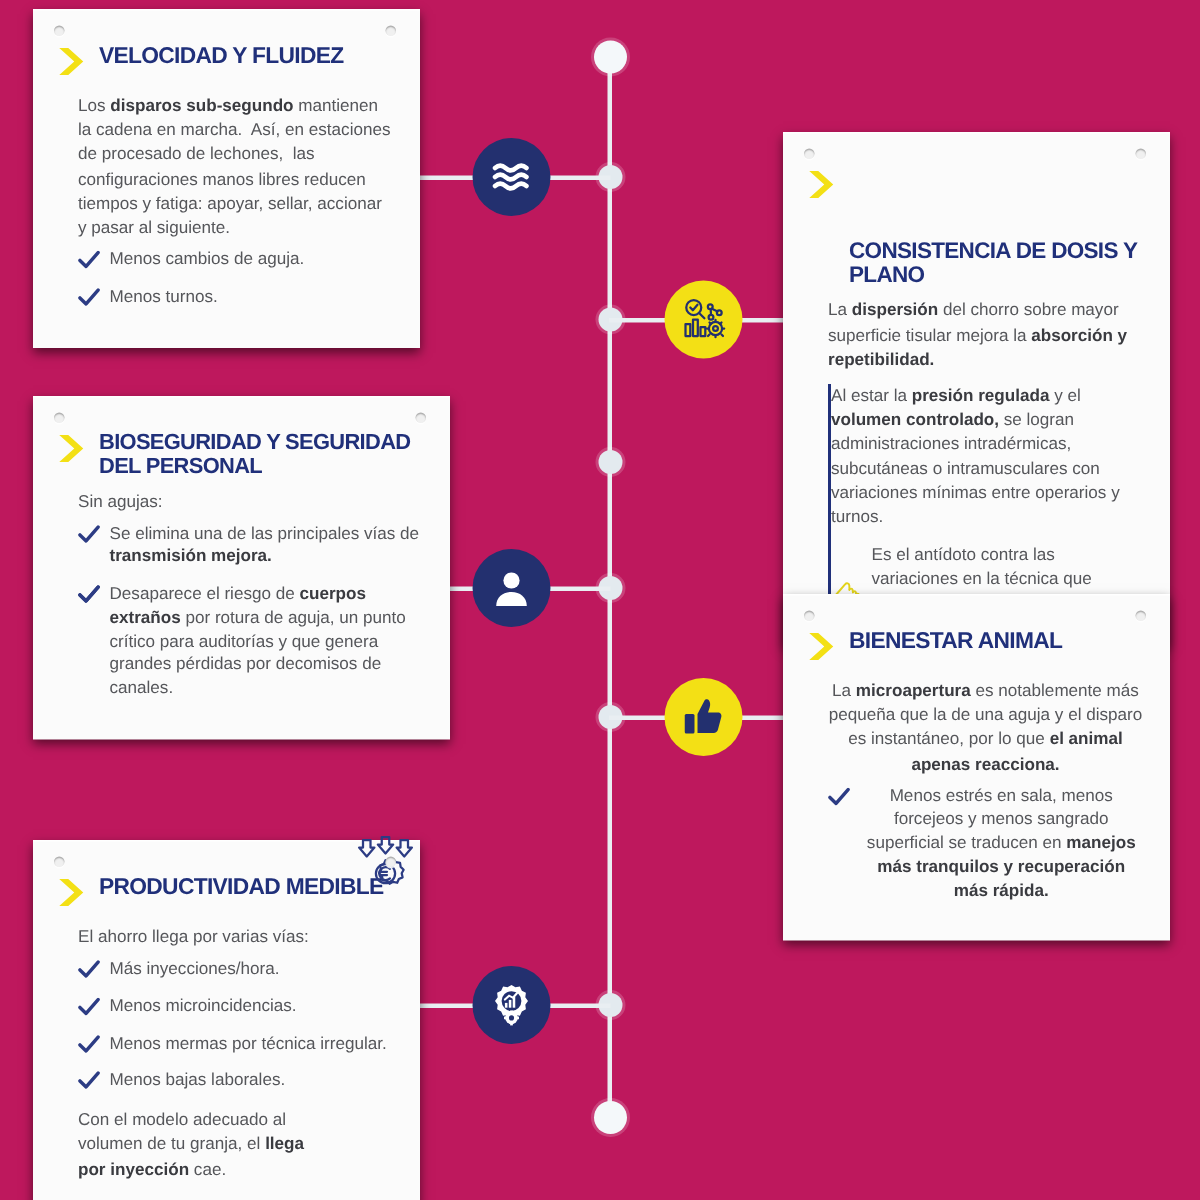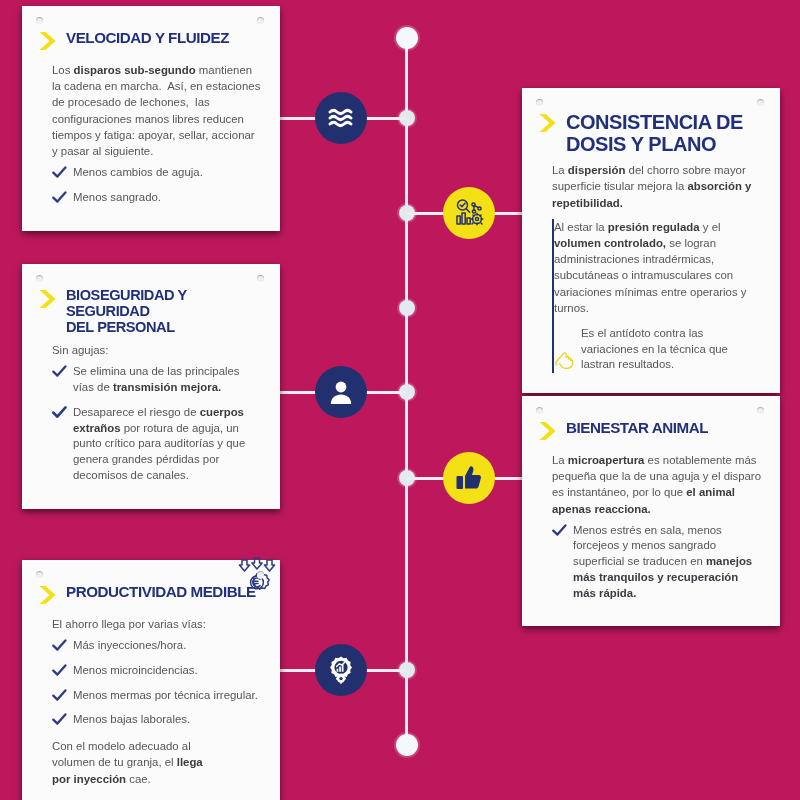--- a/index.html
+++ b/index.html
@@ -176,24 +176,24 @@
   }
   .footnote b { color: #3a3b40; font-weight: bold; }
   .euro-gear {
     position: absolute;
     right: 0;
     top: -4px;
   }
 
   
   #card-velocidad    { left: 22px;  top: 6px;   width: 258px; }
-  #card-bioseguridad { left: 22px;  top: 264px; width: 258px; }
+  #card-bioseguridad { left: 22px;  top: 264px; width: 278px; }
   #card-productividad{ left: 22px;  top: 560px; width: 258px; }
   #card-consistencia { left: 522px; top: 88px;  width: 258px; }
-  #card-bienestar    { left: 522px; top: 396px; width: 258px; }
+  #card-bienestar    { left: 522px; top: 396px; width: 258px; text-align: center; }
 </style>
 </head>
 <body>
 
 <div id="stage">
 
   <div class="spine-line"></div>
 
   <div class="spine-node big" style="top:38px;"></div>
   <div class="spine-node" style="top:118px;"></div>
@@ -284,21 +284,21 @@
       </span>
       <span class="card-title">VELOCIDAD Y FLUIDEZ</span>
     </div>
     <p class="body-text">Los <b>disparos sub-segundo</b> mantienen la cadena en marcha.&nbsp; Así, en estaciones de procesado de lechones,&nbsp; las configuraciones manos libres reducen tiempos y fatiga: apoyar, sellar, accionar y pasar al siguiente.</p>
     <ul class="checks">
         <li><span class="tick"><svg width="15" height="13" viewBox="0 0 15 13" aria-hidden="true">
               <path d="M1.3 6.6 L5.4 10.6 L13.4 1.4" fill="none" stroke="#2c3c84" stroke-width="2.3" stroke-linecap="round" stroke-linejoin="round"></path>
             </svg></span><span>Menos cambios de aguja.</span></li>
         <li><span class="tick"><svg width="15" height="13" viewBox="0 0 15 13" aria-hidden="true">
               <path d="M1.3 6.6 L5.4 10.6 L13.4 1.4" fill="none" stroke="#2c3c84" stroke-width="2.3" stroke-linecap="round" stroke-linejoin="round"></path>
-            </svg></span><span>Menos sangrado.</span></li>
+            </svg></span><span>Menos turnos.</span></li>
       </ul>
   </div>
 
   <div class="card" id="card-bioseguridad">
     <div class="card-head">
       <span class="chev">
         <svg width="21" height="20" viewBox="0 0 21 20" aria-hidden="true">
           <path d="M1.5 1 L11.5 10 L1.5 19 L7.5 19 L17.5 10 L7.5 1 Z" fill="#f3e015"></path>
         </svg>
       </span>
@@ -358,21 +358,21 @@
     </span>
   </div>
 
   <div class="card" id="card-consistencia">
     <div class="card-head">
       <span class="chev">
         <svg width="21" height="20" viewBox="0 0 21 20" aria-hidden="true">
           <path d="M1.5 1 L11.5 10 L1.5 19 L7.5 19 L17.5 10 L7.5 1 Z" fill="#f3e015"></path>
         </svg>
       </span>
-      <span class="card-title" style="font-size:20px;">CONSISTENCIA DE DOSIS Y PLANO</span>
+      <span class="card-title" style="font-size:15px;margin-top:48px;">CONSISTENCIA DE DOSIS Y PLANO</span>
     </div>
     <p class="body-text">La <b>dispersión</b> del chorro sobre mayor superficie tisular mejora la <b>absorción y repetibilidad.</b></p>
     <div class="quote">
       <p>Al estar la <b>presión regulada</b> y el <b>volumen controlado,</b> se logran administraciones intradérmicas, subcutáneas o intramusculares con variaciones mínimas entre operarios y turnos.</p>
       <div class="hand-note">
         <span>
           <svg width="20" height="19" viewBox="0 0 20 19" aria-hidden="true">
             <g fill="none" stroke="#e3d41c" stroke-width="1.3" stroke-linejoin="round" stroke-linecap="round">
               <path d="M2.5 11.5 L9.5 3.4 c0.9 -1.1 2.6 -0.6 2.7 0.9 l0.1 2.6"></path>
               <path d="M12.3 7.3 c0.2 -1.1 1.9 -1.2 2.1 -0.1 l0.2 1.6"></path>

